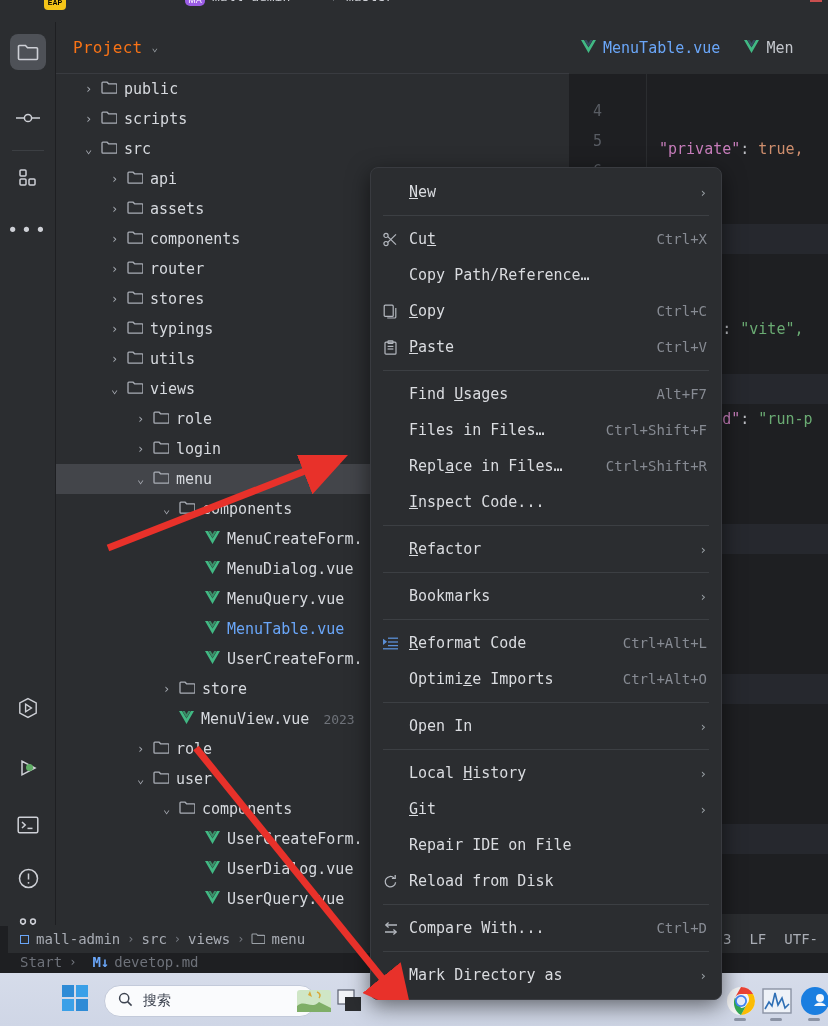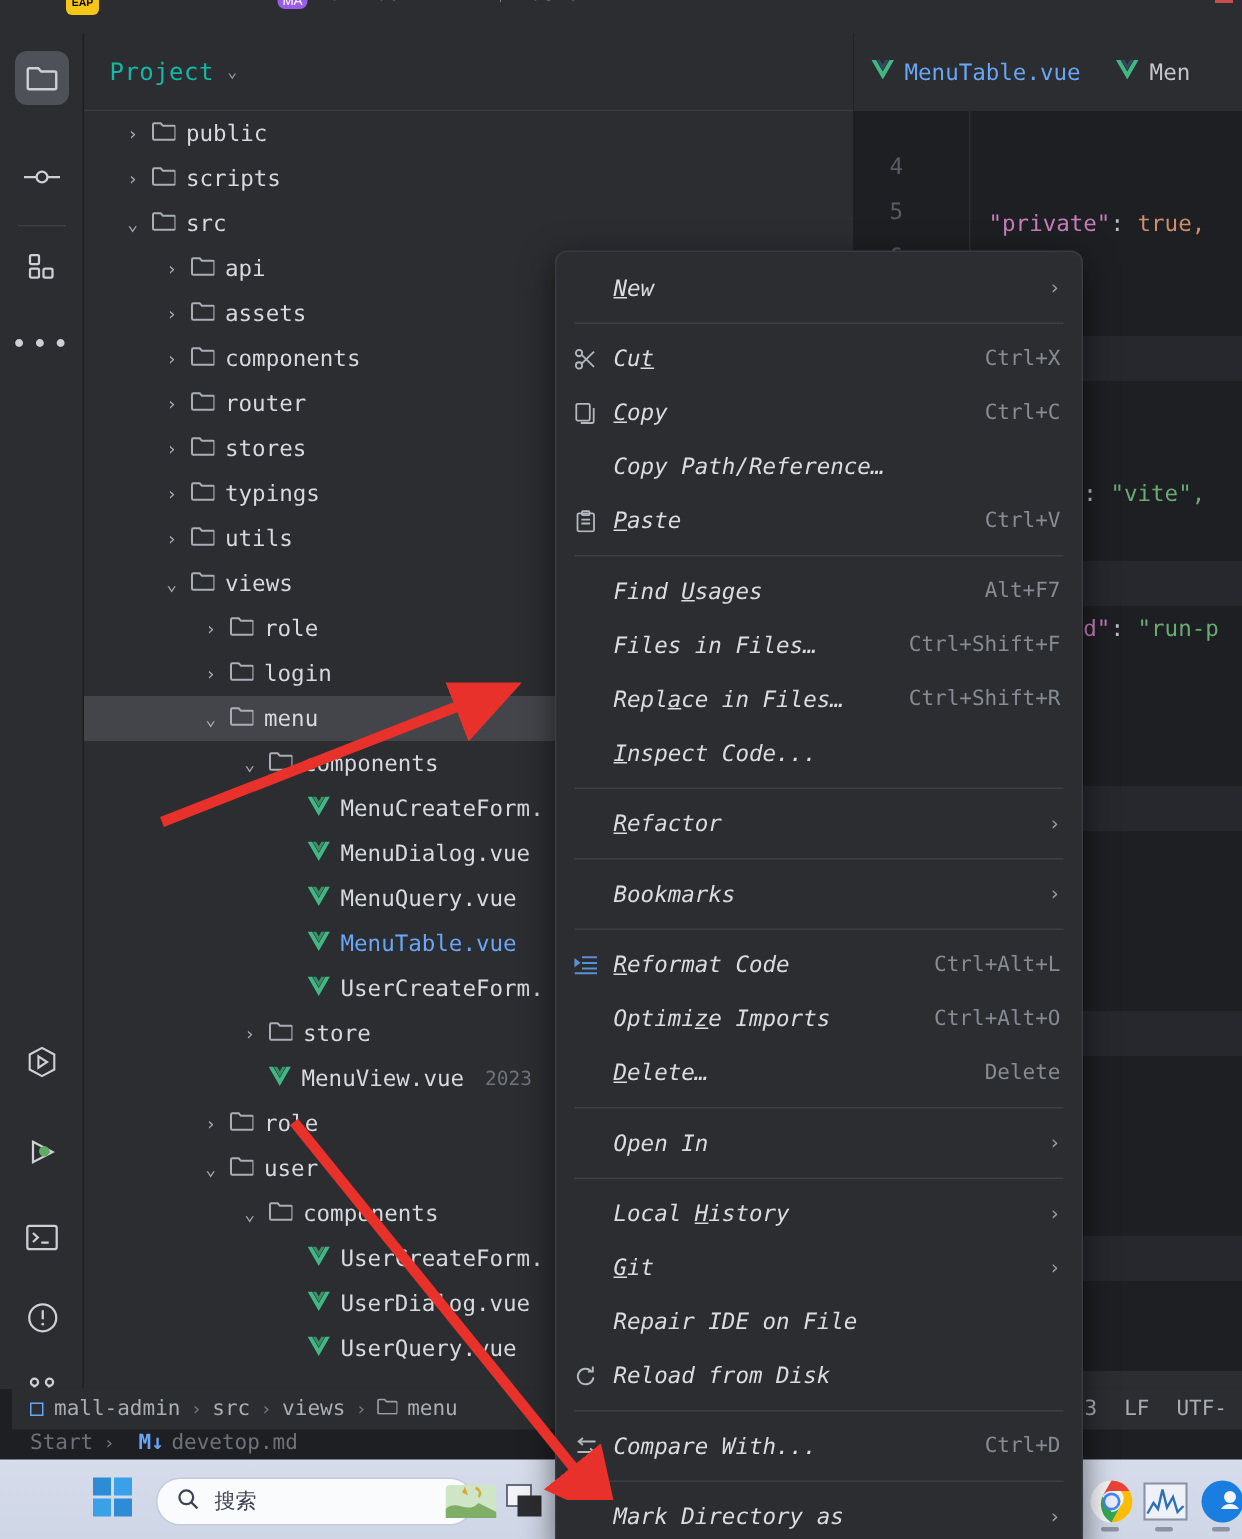--- a/index.html
+++ b/index.html
@@ -68,21 +68,21 @@
   
   .project-panel {
     position: absolute; left: 56px; top: 22px; width: 513px; height: 904px;
     background: #2b2d30;
   }
   .panel-header {
     position: absolute; left: 0; top: 0; width: 513px; height: 52px;
     display: flex; align-items: center; padding-left: 17px;
     border-bottom: 1px solid #393b40;
   }
-  .panel-title { font-size: 16px; color: #14b8a6; letter-spacing: .3px; }
+  .panel-title { font-size: 16px; color: #f97316; letter-spacing: .3px; }
   .chev-down-small { margin-left: 9px; color: #9aa0a6; font-size: 11px; }
 
   .tree { position: absolute; left: 0; top: 52px; width: 513px; height: 852px; overflow: hidden; }
   .trow {
     position: relative; height: 30px; display: flex; align-items: center;
     font-size: 15px; color: #d6d9de; white-space: nowrap;
   }
   .trow.selected { background: #43454a; }
   .arrow { width: 13px; color: #a6aab2; font-size: 12px; flex: none; text-align: center; }
   .arrow.blank { visibility: hidden; }
@@ -155,21 +155,21 @@
     overflow: hidden; z-index: 40;
   }
   .mi {
     position: relative; height: 36px; display: flex; align-items: center;
     font-size: 15px; color: #dadce0; padding: 0 14px 0 12px;
   }
   .mi .mi-ico {
     width: 26px; flex: none; display: flex; align-items: center;
     justify-content: flex-start; color: #b4b8bf;
   }
-  .mi .mi-label { flex: 1; font-style: italic; }
+  .mi .mi-label { flex: 1; }
   .mi .mi-label u { text-decoration: underline; }
   .mi .mi-short { color: #878b93; font-size: 14px; margin-left: 12px; }
   .mi .mi-arrow { color: #9aa0a6; font-size: 13px; margin-left: 12px; }
   .msep { height: 1px; background: #3c3f43; margin: 5px 12px; }
 
   
   .redarrow { position: absolute; z-index: 60; pointer-events: none; }
 
   
   .taskbar {
@@ -569,32 +569,32 @@
             <circle cx="3" cy="11.6" r="2.1"></circle>
             <circle cx="3" cy="3.4" r="2.1"></circle>
             <line x1="4.8" y1="10.4" x2="13" y2="2.4"></line>
             <line x1="4.8" y1="4.6" x2="13" y2="12.6"></line>
           </svg>
         </span>
         <span class="mi-label">Cu<u>t</u></span>
         <span class="mi-short">Ctrl+X</span>
       </div>
       <div class="mi">
+        <span class="mi-ico"></span>
+        <span class="mi-label">Copy Path/Reference…</span>
+      </div>
+      <div class="mi">
         <span class="mi-ico">
           <svg width="15" height="15" viewBox="0 0 15 15" fill="none" stroke="#b4b8bf" stroke-width="1.2">
             <rect x="1.2" y="1.2" width="9" height="11.2" rx="1"></rect>
             <path d="M4.2 14h7.6a1 1 0 0 0 1-1V4"></path>
           </svg>
         </span>
         <span class="mi-label"><u>C</u>opy</span>
         <span class="mi-short">Ctrl+C</span>
-      </div>
-      <div class="mi">
-        <span class="mi-ico"></span>
-        <span class="mi-label">Copy Path/Reference…</span>
       </div>
       <div class="mi">
         <span class="mi-ico">
           <svg width="15" height="15" viewBox="0 0 15 15" fill="none" stroke="#b4b8bf" stroke-width="1.2">
             <rect x="2" y="2.2" width="11" height="12" rx="1"></rect>
             <rect x="5" y=".8" width="5" height="2.6" rx=".6"></rect>
             <line x1="4.6" y1="6.4" x2="10.4" y2="6.4"></line>
             <line x1="4.6" y1="9" x2="10.4" y2="9"></line>
           </svg>
         </span>
@@ -644,25 +644,20 @@
             <line x1="0" y1="11.8" x2="15" y2="11.8"></line>
           </svg>
         </span>
         <span class="mi-label"><u>R</u>eformat Code</span>
         <span class="mi-short">Ctrl+Alt+L</span>
       </div>
       <div class="mi">
         <span class="mi-ico"></span>
         <span class="mi-label">Optimi<u>z</u>e Imports</span>
         <span class="mi-short">Ctrl+Alt+O</span>
-      </div>
-      <div class="mi">
-        <span class="mi-ico"></span>
-        <span class="mi-label"><u>D</u>elete…</span>
-        <span class="mi-short">Delete</span>
       </div>
       <div class="msep"></div>
       <div class="mi">
         <span class="mi-ico"></span>
         <span class="mi-label">Open In</span>
         <span class="mi-arrow">›</span>
       </div>
       <div class="msep"></div>
       <div class="mi">
         <span class="mi-ico"></span>

